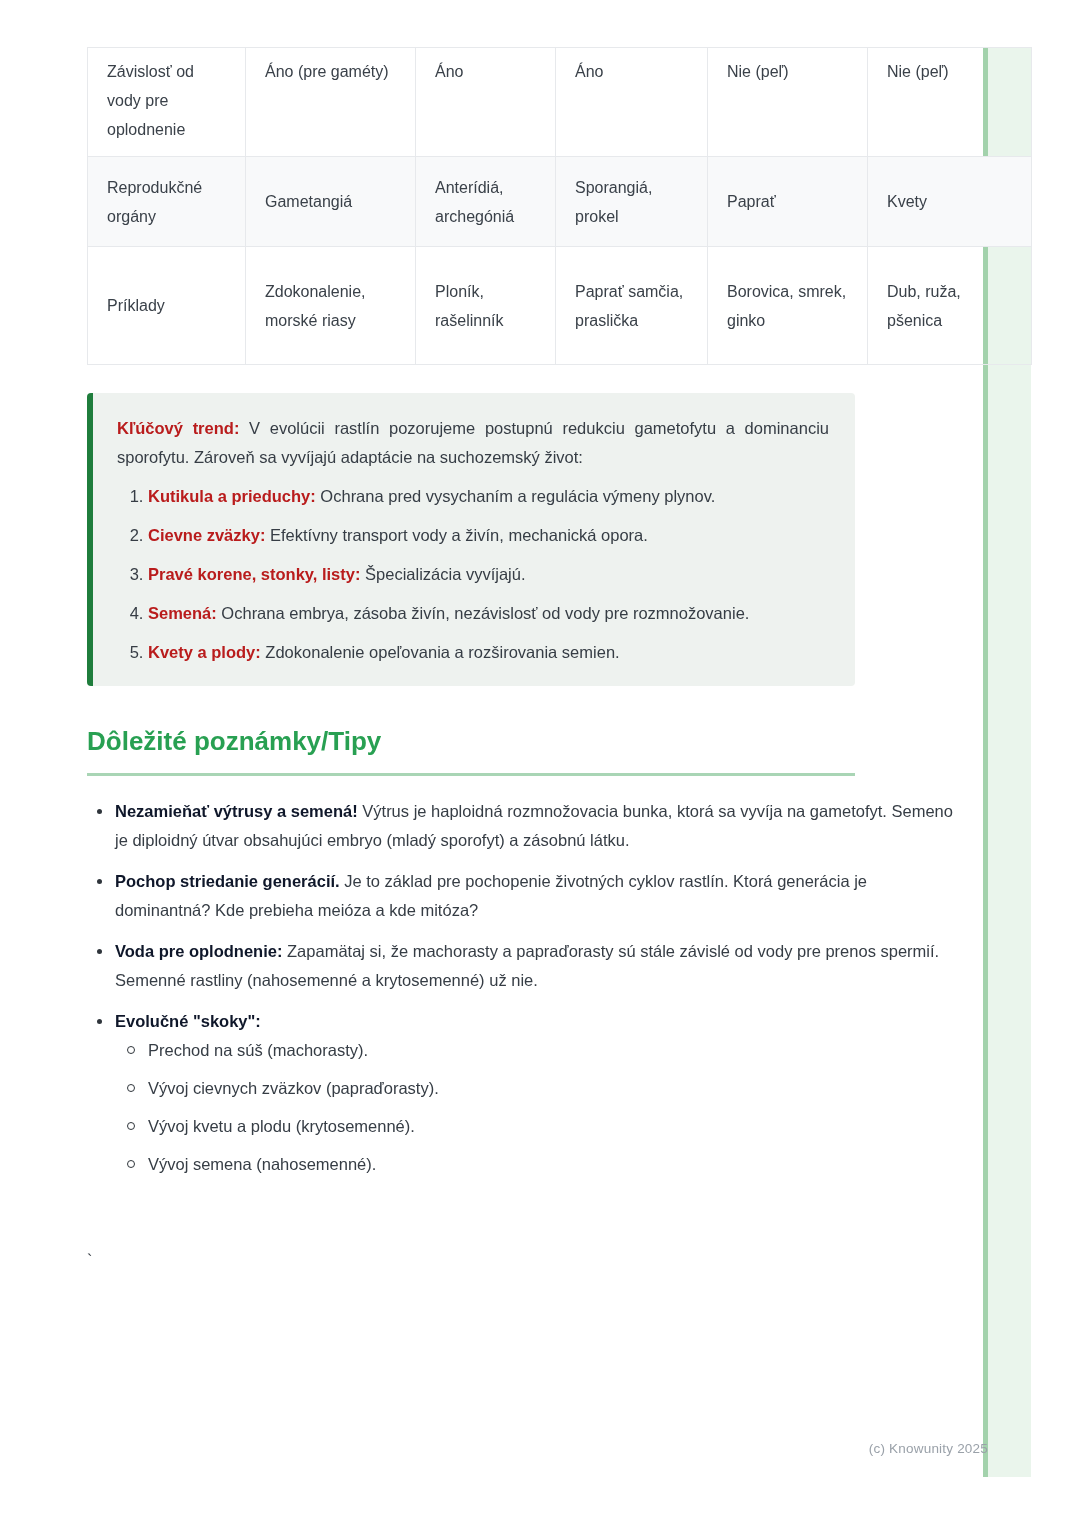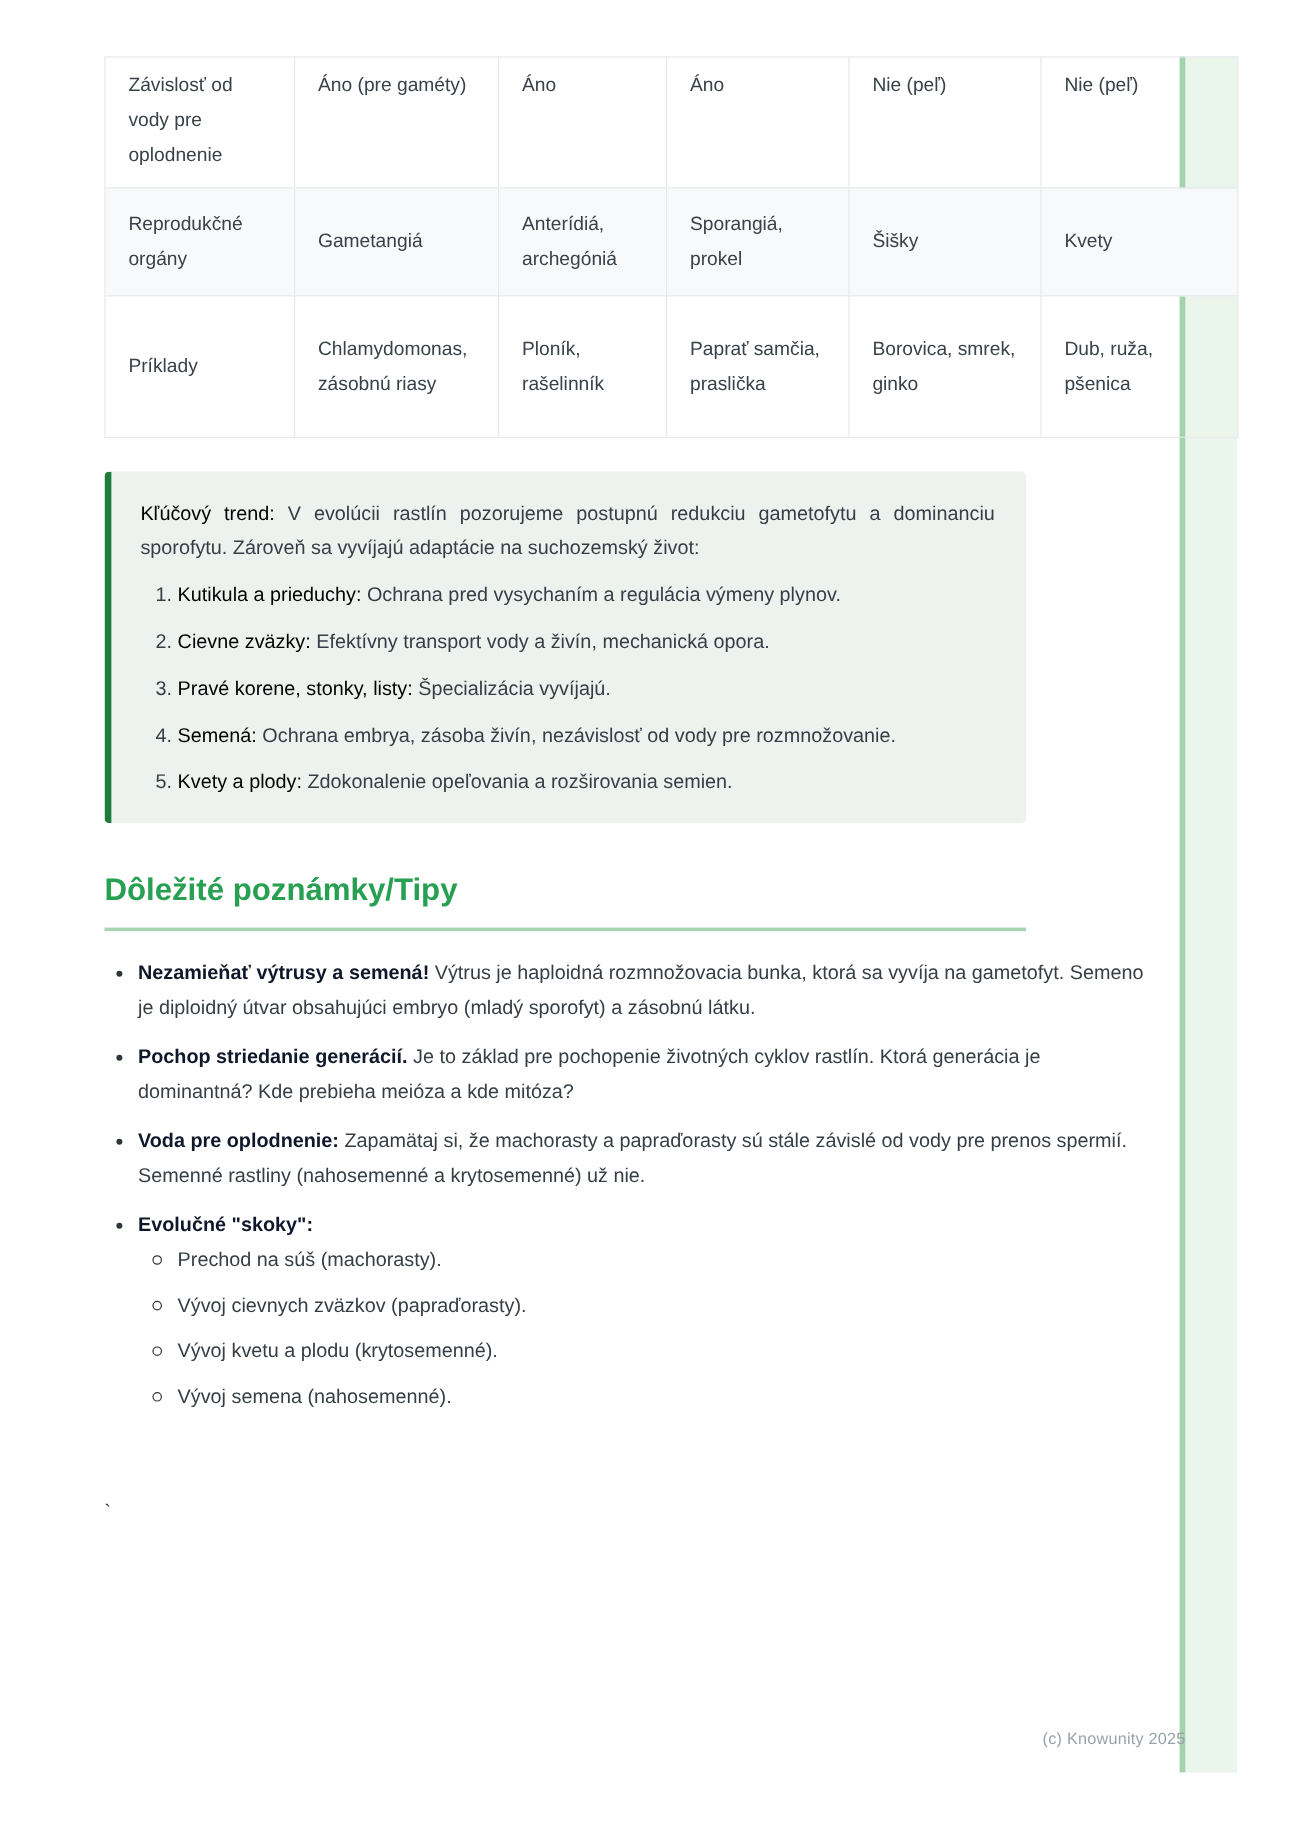--- a/index.html
+++ b/index.html
@@ -59,21 +59,21 @@
     background: #eef2ef;
     border-left: 6px solid #1f7d3c;
     border-radius: 4px;
     padding: 21px 26px 18px 24px;
     z-index: 1;
     font-size: 16.5px;
     line-height: 29px;
     color: #363d45;
   }
   .callout-intro { text-align: justify; }
-  .callout-intro strong, .callout ol strong { color: #000000; font-weight: 400; }
+  .callout-intro strong, .callout ol strong { color: #b91c1c; font-weight: 700; }
   .callout ol {
     margin-top: 10px;
     padding-left: 31px;
     list-style: decimal;
   }
   .callout ol li { margin-bottom: 10px; }
 
   
   h2.section-heading {
     position: absolute;
@@ -175,26 +175,26 @@
         <td>Áno</td>
         <td>Áno</td>
         <td>Nie (peľ)</td>
         <td>Nie (peľ)</td>
       </tr>
       <tr class="row-b row-alt">
         <td>Reprodukčné orgány</td>
         <td>Gametangiá</td>
         <td>Anterídiá, archegóniá</td>
         <td>Sporangiá, prokel</td>
-        <td>Šišky</td>
+        <td>Paprať</td>
         <td>Kvety</td>
       </tr>
       <tr class="row-c">
         <td>Príklady</td>
-        <td>Chlamydomonas, zásobnú riasy</td>
+        <td>Zdokonalenie, morské riasy</td>
         <td>Ploník, rašelinník</td>
         <td>Paprať samčia, praslička</td>
         <td>Borovica, smrek, ginko</td>
         <td>Dub, ruža, pšenica</td>
       </tr>
     </tbody>
   </table>
 
   <div class="callout">
     <p class="callout-intro"><strong>Kľúčový trend:</strong><span> V evolúcii rastlín pozorujeme postupnú redukciu gametofytu a dominanciu sporofytu. Zároveň sa vyvíjajú adaptácie na suchozemský život:</span></p>

